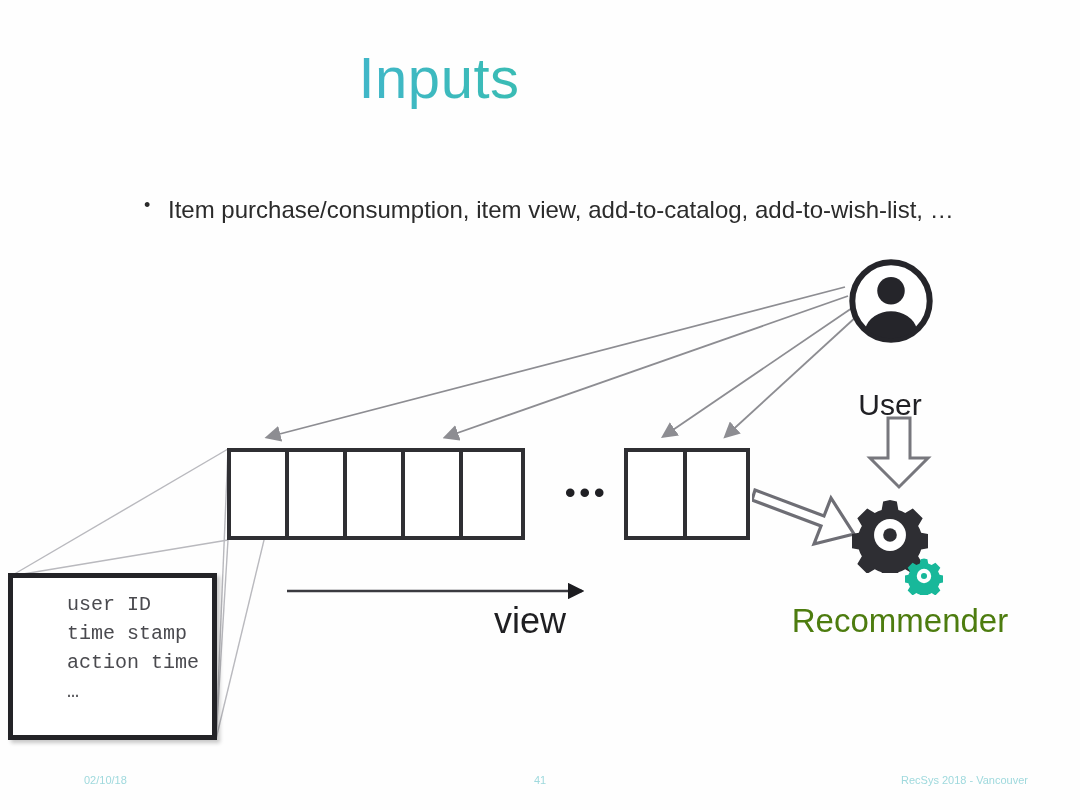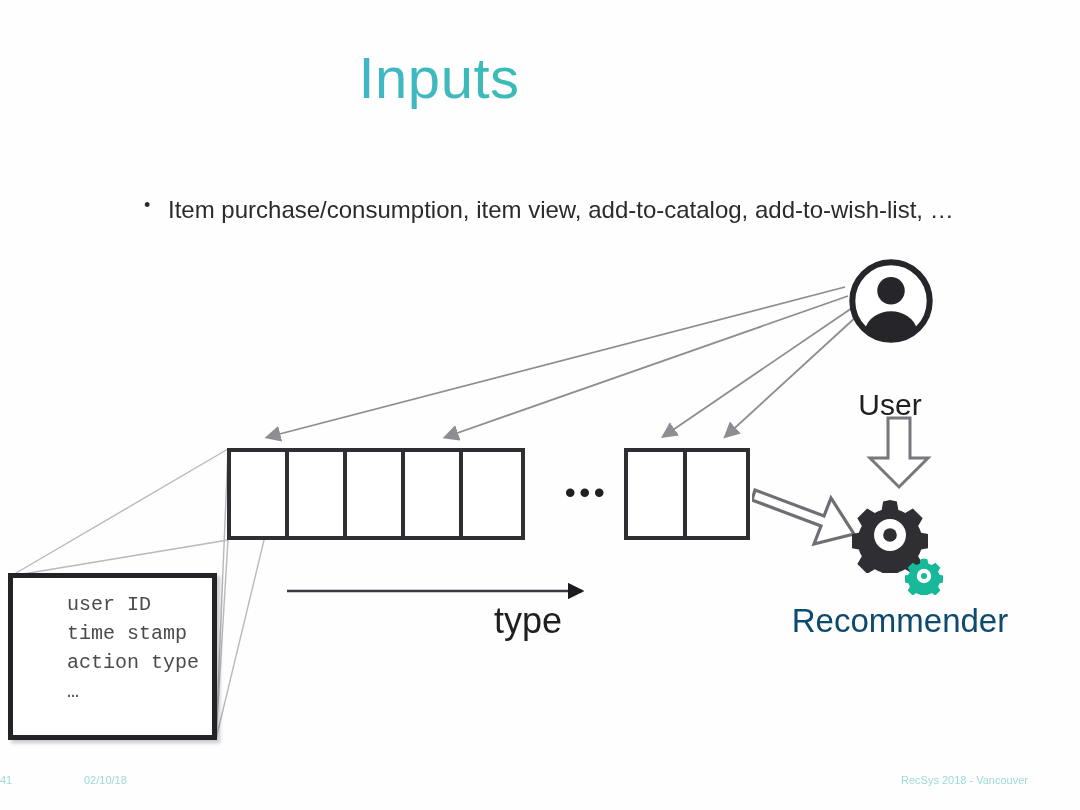--- a/index.html
+++ b/index.html
@@ -144,21 +144,21 @@
     color: #202024;
     margin-top: 40px;
   }
   #rec-label {
     position: absolute;
     left: 740px;
     top: 602px;
     width: 320px;
     text-align: center;
     font-size: 33px;
-    color: #0c4a6e;
+    color: #4d7c0f;
   }
 
   
   #user-icon {
     position: absolute;
     left: 848px;
     top: 258px;
     width: 86px;
     height: 86px;
   }
@@ -202,21 +202,21 @@
   }
 
   
   .footer {
     position: absolute;
     top: 774px;
     font-size: 11px;
     color: #9fd9dd;
   }
   #footer-date { left: 84px; }
-  #footer-page { left: 0; width: 1080px; }
+  #footer-page { left: 0; width: 1080px; text-align: center; }
   #footer-event { left: 0; width: 1080px; text-align: right; padding-right: 52px; box-sizing: border-box; }
 </style>
 </head>
 <body>
 
 <div id="slide">
 
   <div id="title">Inputs</div>
 
 
@@ -263,26 +263,26 @@
     <div class="cell"></div>
   </div>
 
   <div id="ellipsis">•••</div>
 
   <div id="seq-b" class="seq">
     <div class="cell"></div>
     <div class="cell"></div>
   </div>
 
-  <div id="time-label">type</div>
+  <div id="time-label">view</div>
 
   <div id="record-box">
     <div class="line">user ID</div>
     <div class="line">time stamp</div>
-    <div class="line">action type</div>
+    <div class="line">action time</div>
     <div class="line">…</div>
   </div>
 
   <svg id="user-icon" viewBox="0 0 100 100" xmlns="http://www.w3.org/2000/svg">
     <circle cx="50" cy="50" r="45" fill="#ffffff" stroke="#25252a" stroke-width="7"></circle>
     <circle cx="50" cy="38" r="16" fill="#25252a"></circle>
     <path d="M20 82 a31 27 0 0 1 60 0 a45 45 0 0 1 -60 0 z" fill="#25252a"></path>
   </svg>
   <div id="user-label">User</div>
 

